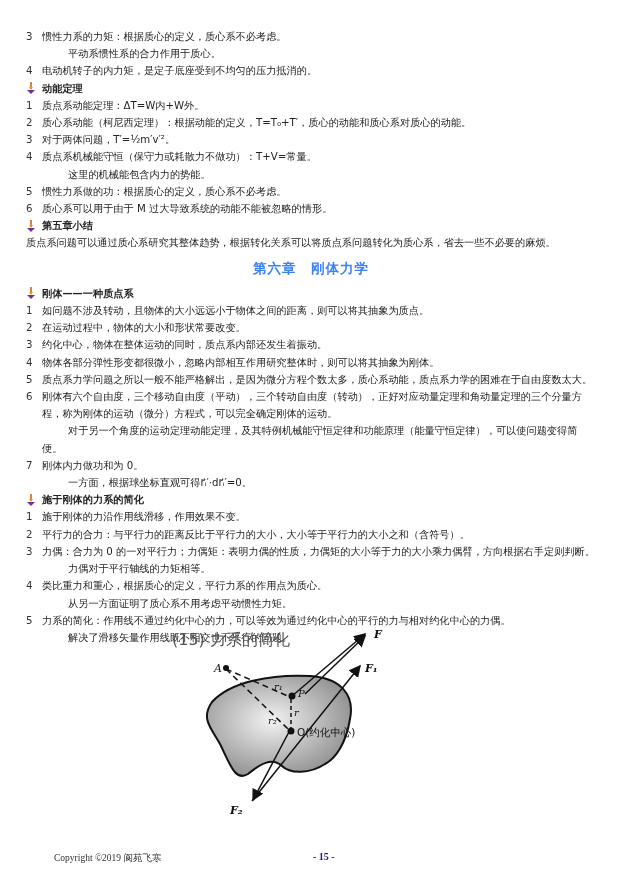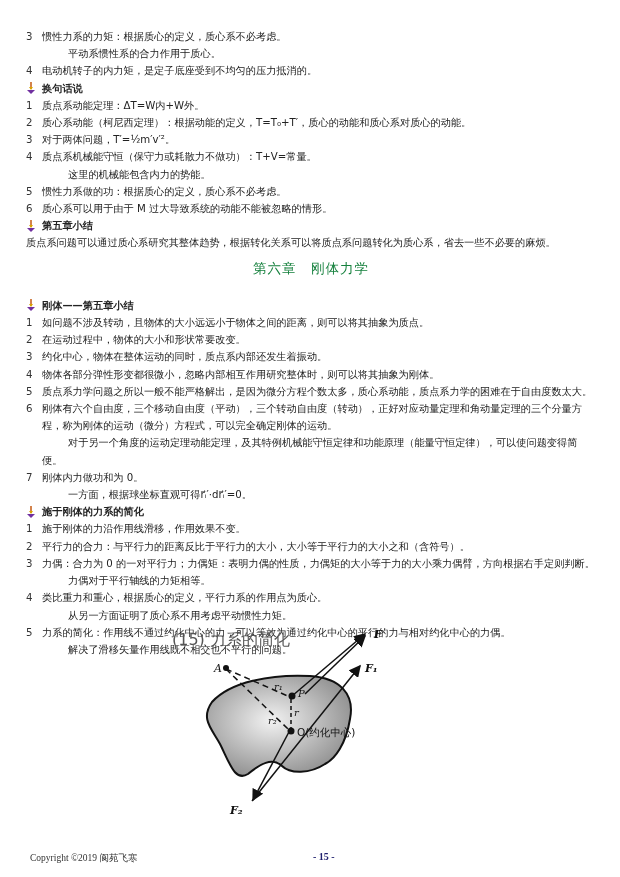--- a/index.html
+++ b/index.html
@@ -9,24 +9,24 @@
   .content { position: absolute; left: 26px; top: 28px; width: 570px; font-size: 10.2px; line-height: 17.2px; }
   .row { display: flex; align-items: flex-start; }
   .num { width: 16px; flex: 0 0 16px; color: #333; }
   .txt { flex: 1; }
   .indent { padding-left: 42px; }
   .cont { padding-left: 16px; }
   .heading { display: flex; align-items: center; font-weight: bold; }
   .bullet { width: 16px; flex: 0 0 16px; display: inline-block; position: relative; height: 12px; }
   .bullet svg { position: absolute; left: 0; top: 0; }
   .summary { text-indent: 0; }
-  .chapter { text-align: center; color: #15803d; font-weight: normal; font-size: 13.5px; margin: 8px 0 20px 0; letter-spacing: 1px; }
+  .chapter { text-align: center; color: #3b82f6; font-weight: bold; font-size: 13.5px; margin: 8px 0 8px 0; letter-spacing: 1px; }
   .figure { position: absolute; left: 160px; top: 624px; width: 240px; height: 200px; }
   .fig-title { position: absolute; left: 12px; top: 6px; font-size: 16px; color: #555; }
-  .footer-left { position: absolute; left: 30px; top: 852px; font-family: "Liberation Serif", "DejaVu Serif", serif; font-size: 9.5px; color: #333; }
+  .footer-left { position: absolute; left: 54px; top: 852px; font-family: "Liberation Serif", "DejaVu Serif", serif; font-size: 9.5px; color: #333; }
   .footer-center { position: absolute; left: 313px; top: 851px; font-family: "Liberation Serif", "DejaVu Serif", serif; font-size: 10px; font-weight: bold; color: #1f1f6e; }
 </style>
 </head>
 <body>
 
 <div class="page">
   <div class="content">
 
     <div class="row">
       <span class="num">3</span>
@@ -39,21 +39,21 @@
     </div>
 
     <div class="heading">
       <span class="bullet">
         <svg width="10" height="12" viewBox="0 0 10 12">
             <path d="M5 0 L5 7" stroke="#c55a11" stroke-width="1.5"></path>
             <path d="M1 8 L9 8 L5 12 Z" fill="#7030a0"></path>
             <path d="M3 5 L7 5 L5 8 Z" fill="#d9a400"></path>
           </svg>
       </span>
-      <span>换句话说</span>
+      <span>动能定理</span>
     </div>
     <div class="row">
       <span class="num">1</span>
       <span class="txt">质点系动能定理：ΔT=W内+W外。</span>
     </div>
     <div class="row">
       <span class="num">2</span>
       <span class="txt">质心系动能（柯尼西定理）：根据动能的定义，T=T₀+T′，质心的动能和质心系对质心的动能。</span>
     </div>
     <div class="row">
@@ -89,21 +89,21 @@
     <div class="chapter">第六章　刚体力学</div>
 
     <div class="heading">
       <span class="bullet">
         <svg width="10" height="12" viewBox="0 0 10 12">
             <path d="M5 0 L5 7" stroke="#c55a11" stroke-width="1.5"></path>
             <path d="M1 8 L9 8 L5 12 Z" fill="#7030a0"></path>
             <path d="M3 5 L7 5 L5 8 Z" fill="#d9a400"></path>
           </svg>
       </span>
-      <span>刚体——第五章小结</span>
+      <span>刚体——一种质点系</span>
     </div>
     <div class="row">
       <span class="num">1</span>
       <span class="txt">如问题不涉及转动，且物体的大小远远小于物体之间的距离，则可以将其抽象为质点。</span>
     </div>
     <div class="row">
       <span class="num">2</span>
       <span class="txt">在运动过程中，物体的大小和形状常要改变。</span>
     </div>
     <div class="row">

